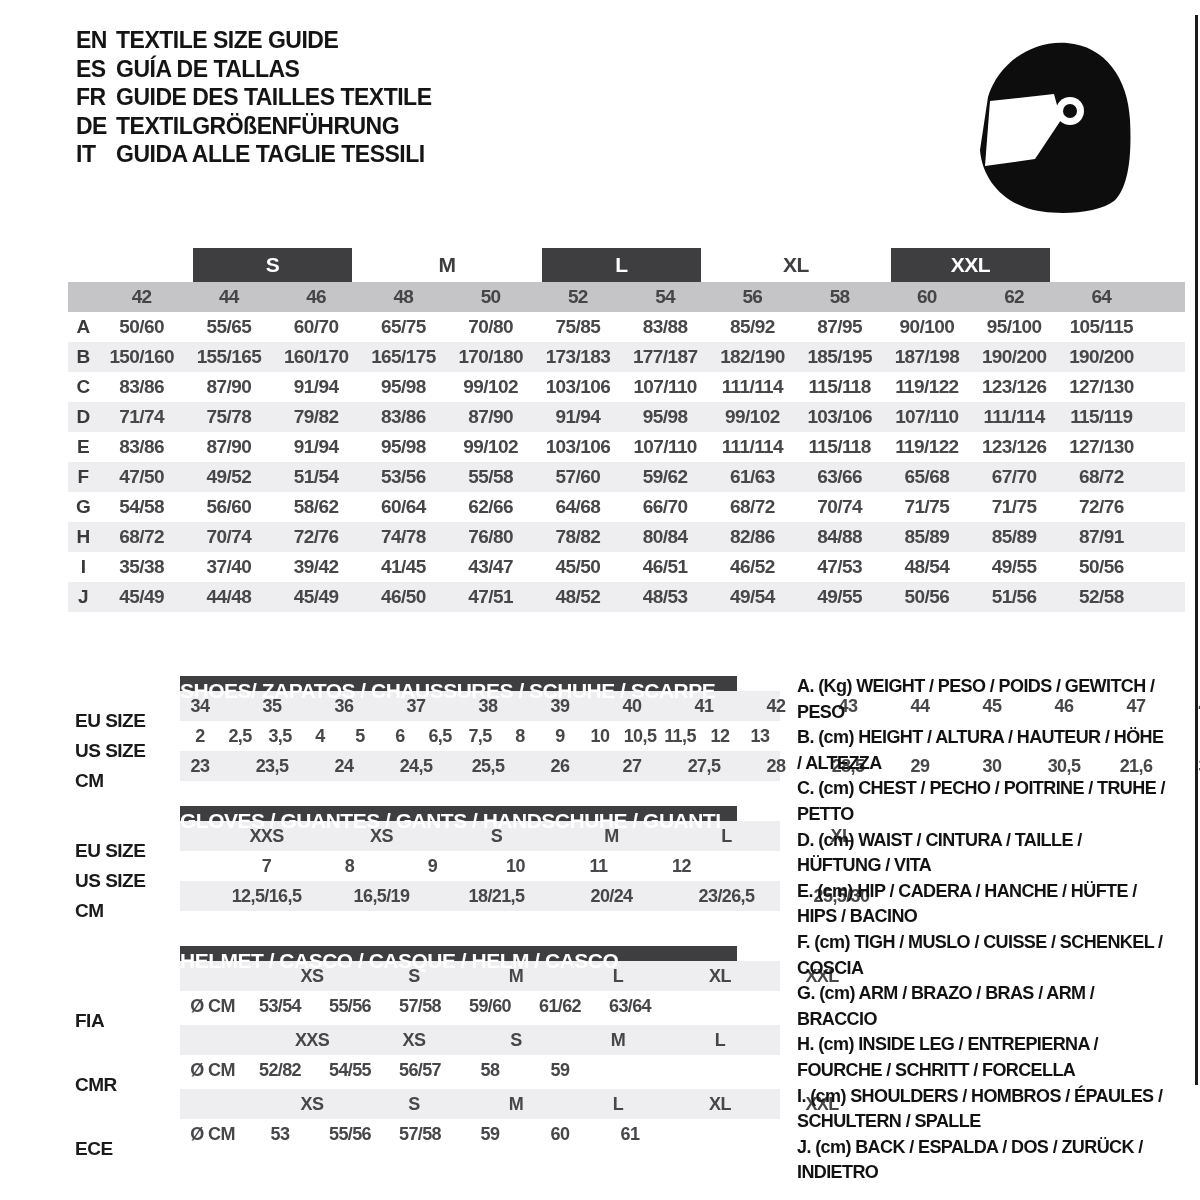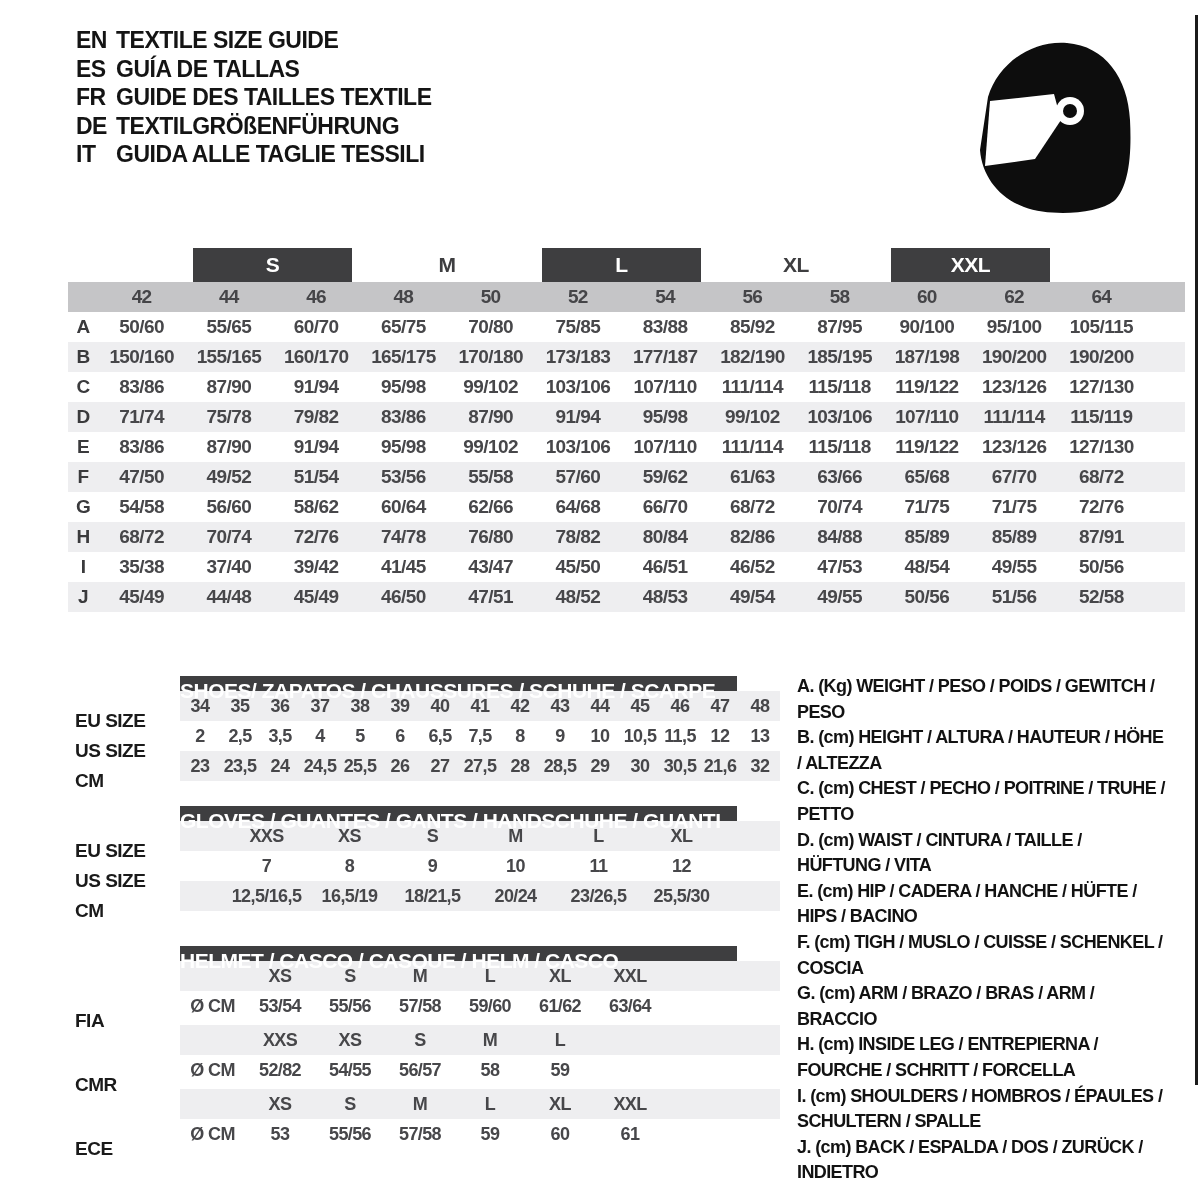--- a/index.html
+++ b/index.html
@@ -41,21 +41,21 @@
   
   .section{left:75px;width:705px;}
   .sec-labels{position:absolute;left:0;top:0;width:103px;}
   .sec-label{height:30px;line-height:30px;font-size:19px;color:#1a1a1a;
              letter-spacing:-0.5px;white-space:nowrap;}
   .sec-table{position:absolute;left:105px;top:0;width:600px;}
   .sec-bar{height:15px;line-height:30px;background:#3e3e40;color:#ffffff;
            font-size:21px;letter-spacing:-0.5px;width:557px;
            white-space:nowrap;}
   .sec-row{height:30px;display:grid;align-items:center;}
-  .sec-row.shaded{background:#eeeef0;}
+  .sec-row.shaded{background:#eeeef0;gap:32px;}
   .sec-cell{text-align:center;font-size:18px;line-height:30px;letter-spacing:-0.6px;
             white-space:nowrap;color:#47474a;}
   .helm-gap{margin-top:4px;}
 
   
   .legend{left:797px;top:674px;width:372px;}
   .legend-item{font-size:18px;line-height:25.6px;color:#121212;
                letter-spacing:-0.6px;}
 </style>
 </head>

